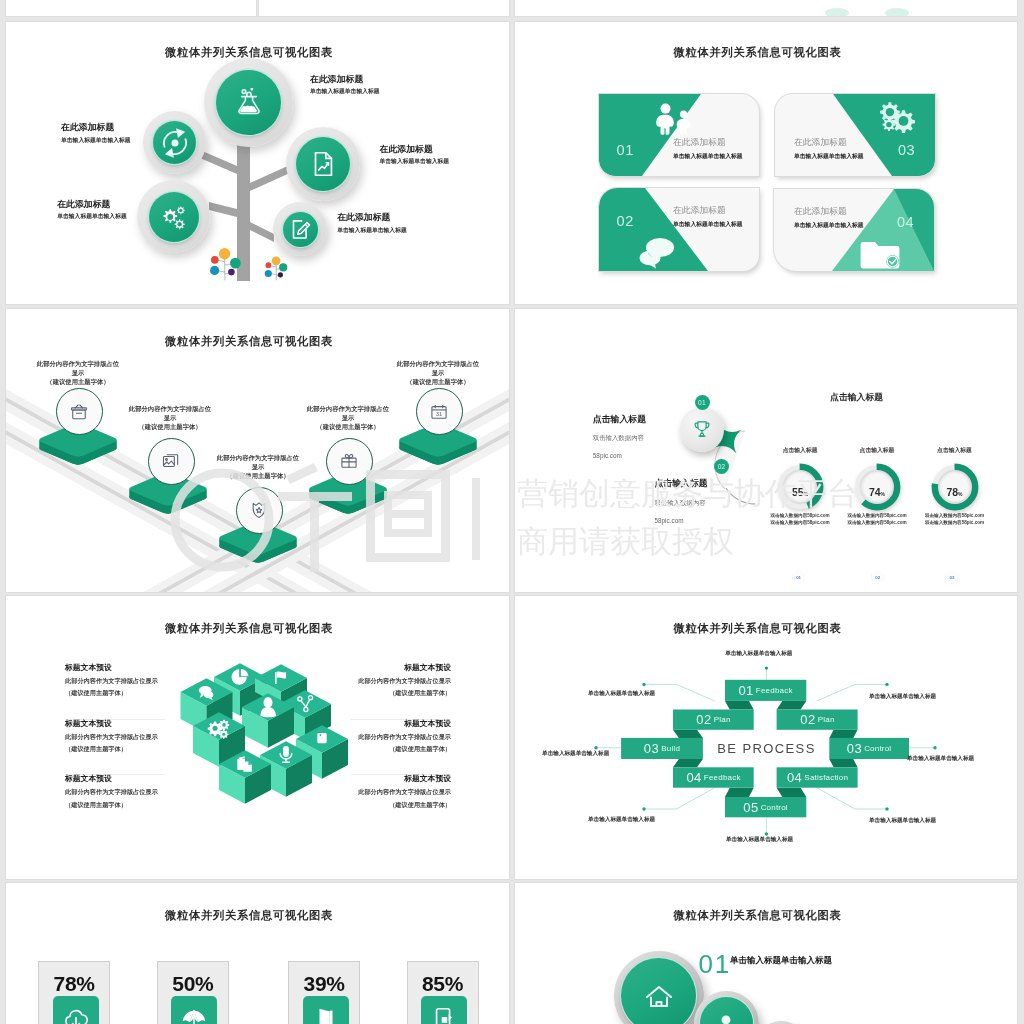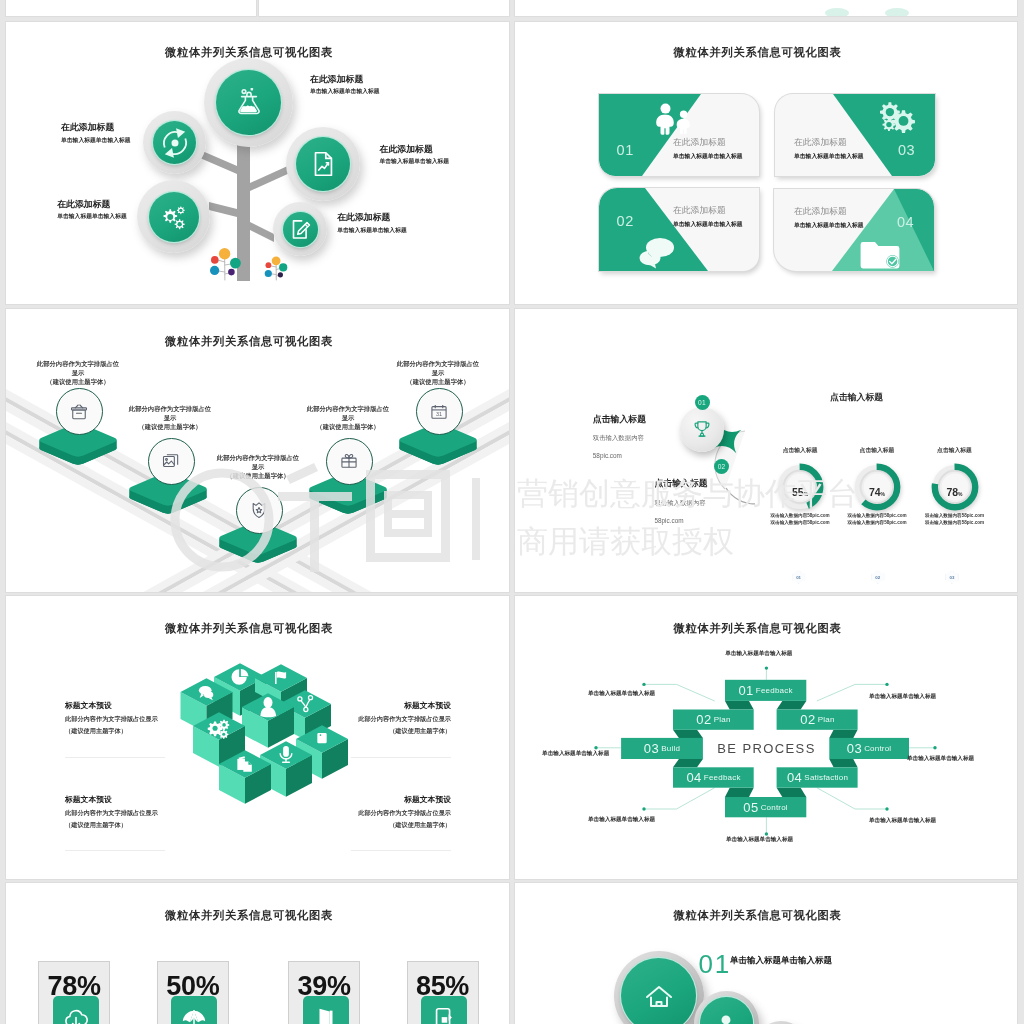--- a/index.html
+++ b/index.html
@@ -86,39 +86,39 @@
   .g-label{text-align:center;font-size:5.8px;font-weight:bold;color:#3a3a3a;line-height:7px;margin-bottom:9.8px;}
   .g-svg{margin:0 auto;filter:drop-shadow(1px 2px 2px rgba(0,0,0,.18));}
   .g-val{position:absolute;left:0;right:0;top:40px;text-align:center;font-size:10.5px;font-weight:bold;color:#2f2f2f;line-height:1;}
   .g-unit{font-size:5px;font-weight:bold;}
   .g-note{text-align:center;font-size:4.6px;color:#3a3a3a;font-weight:bold;margin-top:2.3px;white-space:nowrap;line-height:1;}
   .g-note:first-of-type{margin-top:22.2px;}
   
   .cubecol{position:absolute;width:100px;}
   .cubeitem{height:54.6px;}
   .cubeitem:not(:last-child){border-bottom:1px solid #ececec;}
-  .cb-head{font-size:7.8px;font-weight:bold;color:#1f1f1f;white-space:nowrap;line-height:1;margin-top:38px;}
+  .cb-head{font-size:7.8px;font-weight:bold;color:#1f1f1f;white-space:nowrap;line-height:1;}
   .cb-body{font-size:6.2px;font-weight:bold;color:#3f3f3f;white-space:nowrap;line-height:1;margin-top:6.2px;}
   .cubecol.right{text-align:right;}
   
   .pbar{
     position:absolute;display:flex;align-items:center;justify-content:center;
     color:#e8faf4;white-space:nowrap;
   }
   .pnum{font-size:13px;letter-spacing:.5px;}
   .plbl{font-size:8px;margin-left:2px;letter-spacing:.2px;}
   .pcenter{position:absolute;text-align:center;font-size:13px;color:#4a4a4a;letter-spacing:1.4px;line-height:21px;}
   .pcall{position:absolute;font-size:5.6px;font-weight:bold;color:#2c2c2c;white-space:nowrap;}
   
   .pctcard{
     position:absolute;width:72px;height:120px;background:#ececec;
     border:1px solid #cfcfcf;box-sizing:border-box;
   }
   .pctval{
-    text-align:center;font-size:27px;font-weight:bold;color:#141414;
+    text-align:center;font-size:21px;font-weight:bold;color:#141414;
     letter-spacing:-.3px;margin-top:11.5px;line-height:1;
   }
   .pcticon{
     position:absolute;left:13.6px;top:34.7px;width:46px;height:46px;
     background:#22ab84;border-radius:5px;
     display:flex;align-items:center;justify-content:center;
   }
   
   .bignum{position:absolute;font-size:26px;color:#2aae87;letter-spacing:2px;line-height:1;}
   .circtext{position:absolute;font-size:8.5px;font-weight:bold;color:#191919;line-height:1.9;}

